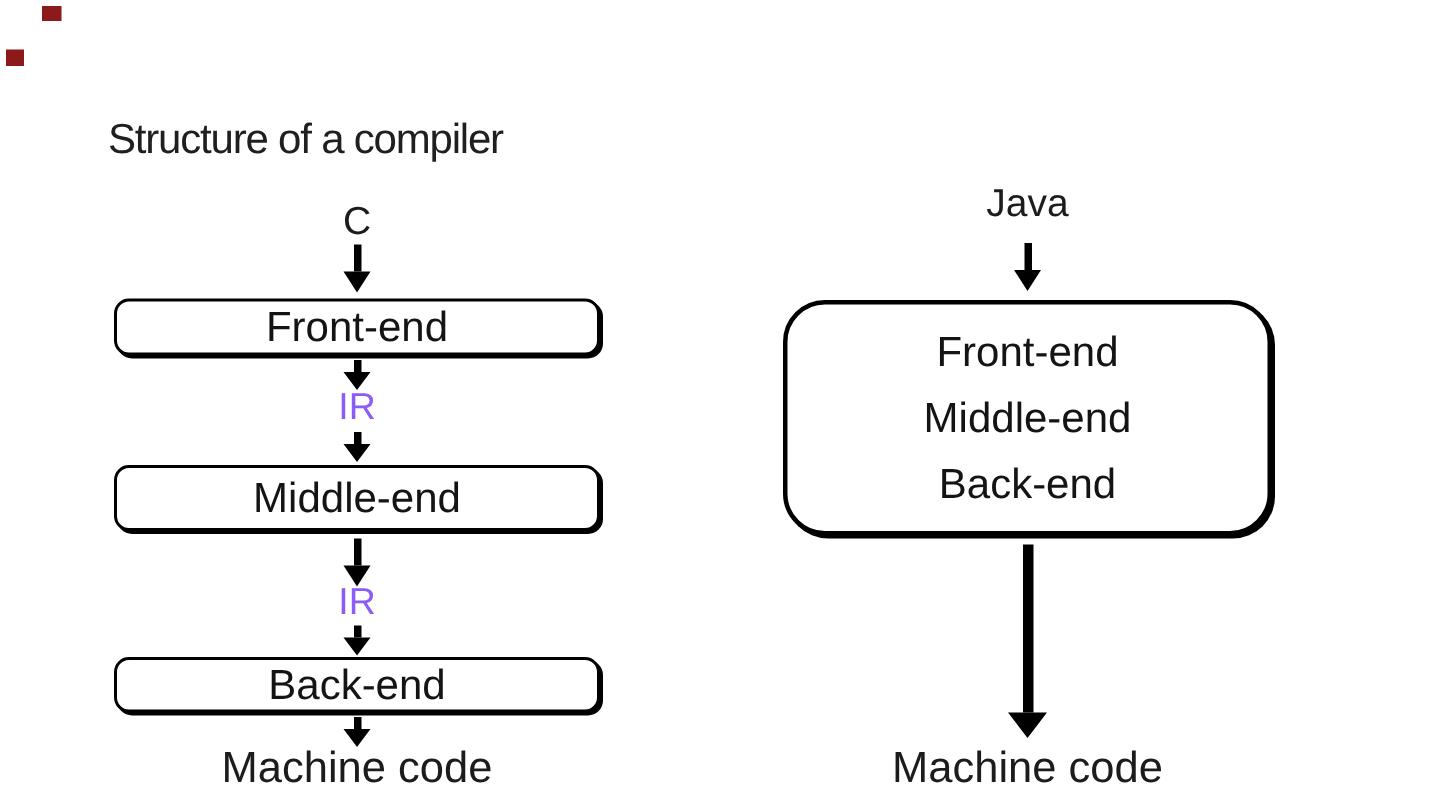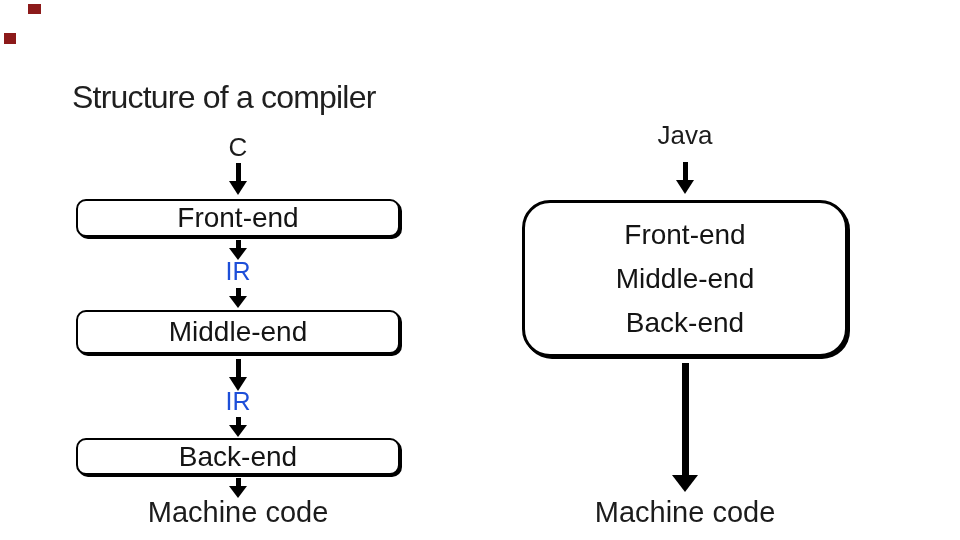--- a/index.html
+++ b/index.html
@@ -10,21 +10,21 @@
     background: #ffffff;
     font-family: "Liberation Sans", sans-serif;
     color: #1f1f1f;
     overflow: hidden;
   }
 
   .title {
     position: absolute;
     left: 72px;
     top: 58px;
-    font-size: 32px;
+    font-size: 28px;
     font-weight: 400;
     letter-spacing: -0.8px;
     color: #1f1f1f;
     white-space: nowrap;
   }
 
   
   .mark { position: absolute; background: #8c1a1a; }
   .mark-1 { left: 28px; top: 4px;  width: 13px; height: 10px; }
   .mark-2 { left: 4px;  top: 33px; width: 12px; height: 11px; }
@@ -33,21 +33,21 @@
   .lbl {
     position: absolute;
     text-align: center;
     color: #1c1c1c;
     white-space: nowrap;
   }
   .col-l { left: 76px;  width: 324px; }
   .col-r { left: 522px; width: 326px; }
 
   .src   { font-size: 26px; }
-  .ir    { font-size: 25px; color: #1d4ed8; }
+  .ir    { font-size: 25px; color: #8b5cf6; }
   .outp  { font-size: 29px; }
 
   
   .stage-box {
     position: absolute;
     left: 76px;
     width: 324px;
     box-sizing: border-box;
     border: 2.5px solid #000000;
     border-radius: 10px;

